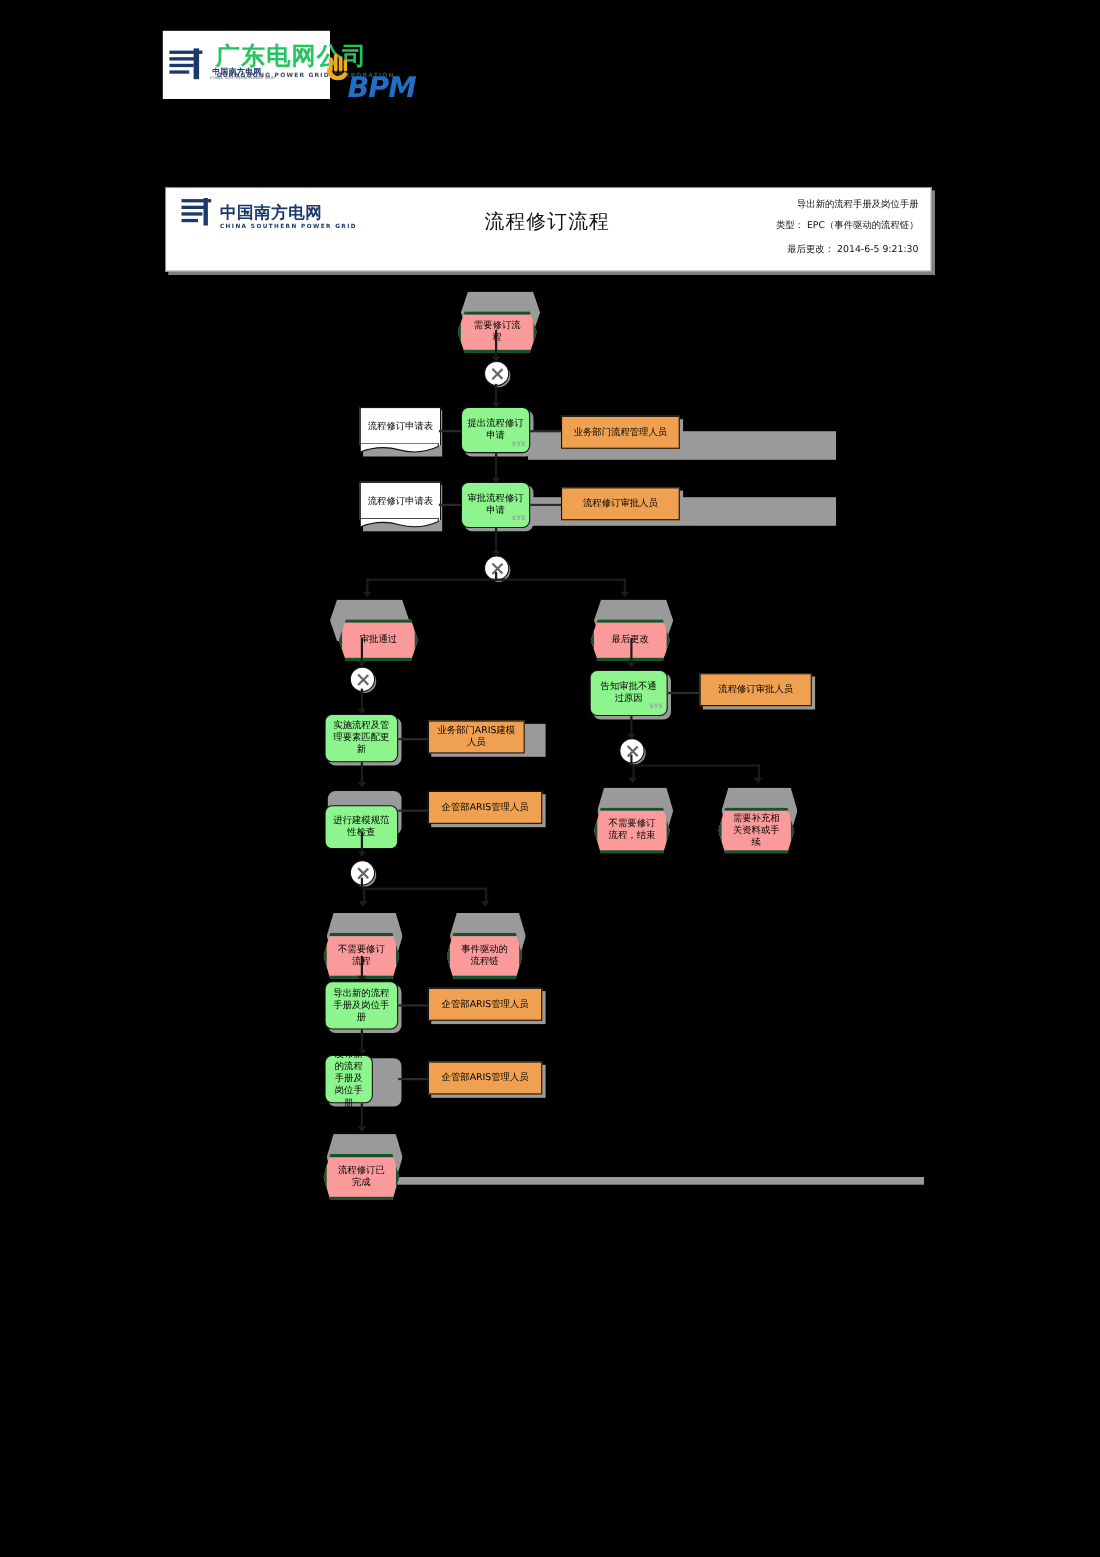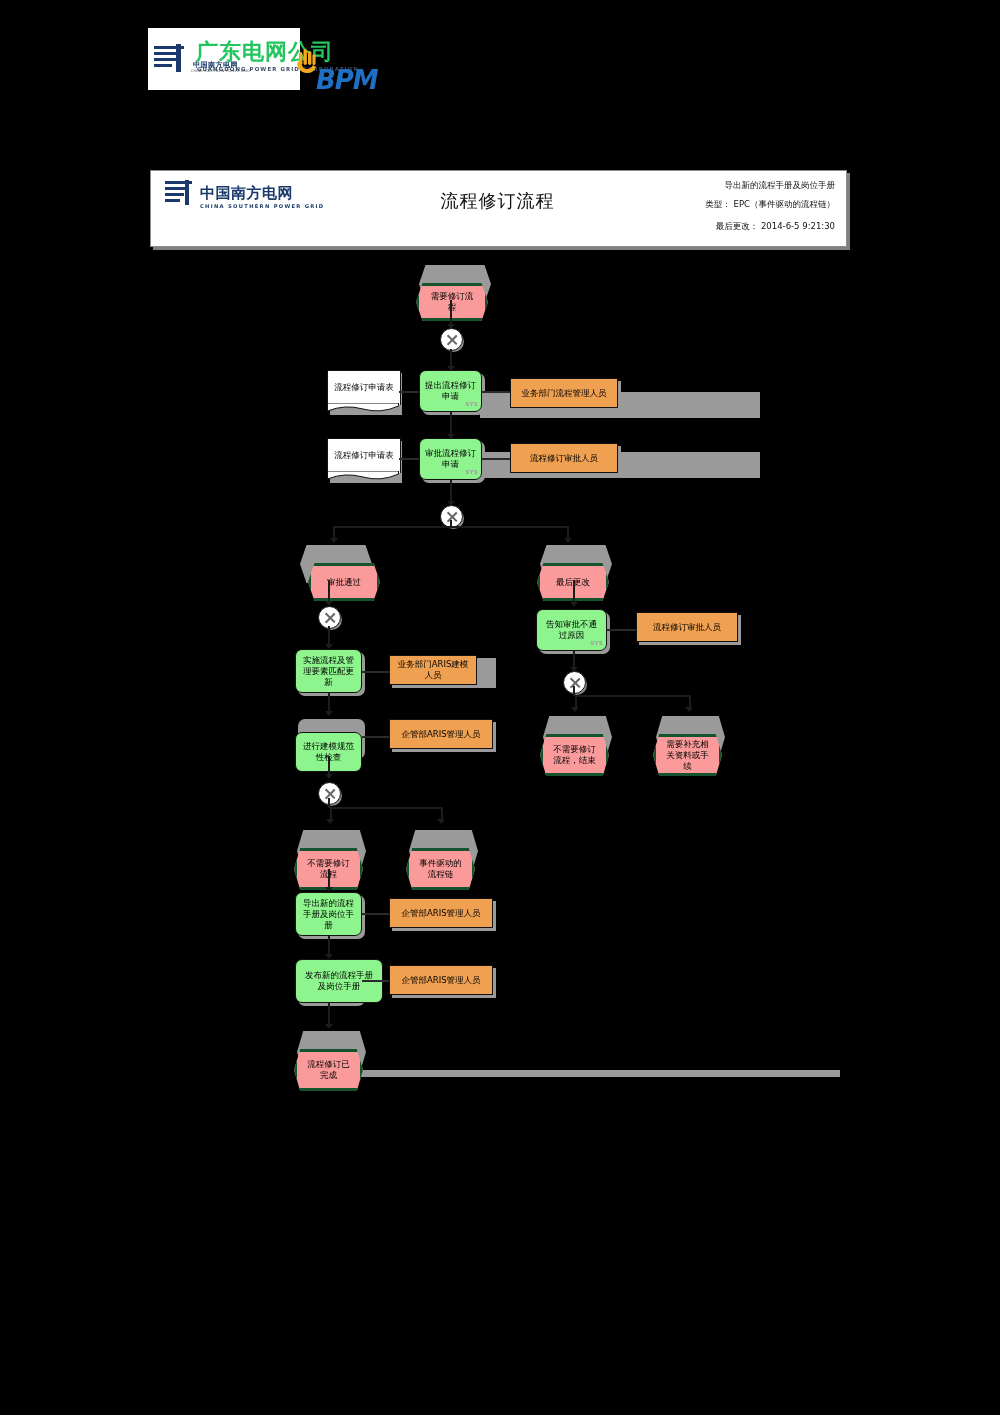--- a/index.html
+++ b/index.html
@@ -334,21 +334,21 @@
 <div class="node role-shadow" style="left:392px;top:901px;width:104px;height:30px;"></div>
 <div class="node role" style="left:389px;top:898px;width:104px;height:30px;">
   <span>企管部ARIS管理人员</span>
 </div>
 <div class="hconn" style="left:362px;top:913px;width:27px;height:1.5px;"></div>
 
 <div class="conn" style="left:328px;top:936px;width:1.5px;height:22px;"></div>
 <div class="arrow" style="left:325px;top:954px;"></div>
 
 <div class="node fn-shadow" style="left:298px;top:962px;width:67px;height:44px;"></div>
-<div class="node fn" style="left:295px;top:959px;width:88px;height:44px;position:absolute;">
+<div class="node fn" style="left:295px;top:959px;width:44px;height:44px;position:absolute;">
   <span>发布新的流程手册及岗位手册</span>
 </div>
 <div class="node role-shadow" style="left:392px;top:968px;width:104px;height:30px;"></div>
 <div class="node role" style="left:389px;top:965px;width:104px;height:30px;">
   <span>企管部ARIS管理人员</span>
 </div>
 <div class="hconn" style="left:362px;top:980px;width:27px;height:1.5px;"></div>
 
 <div class="conn" style="left:328px;top:1003px;width:1.5px;height:25px;"></div>
 <div class="arrow" style="left:325px;top:1024px;"></div>

